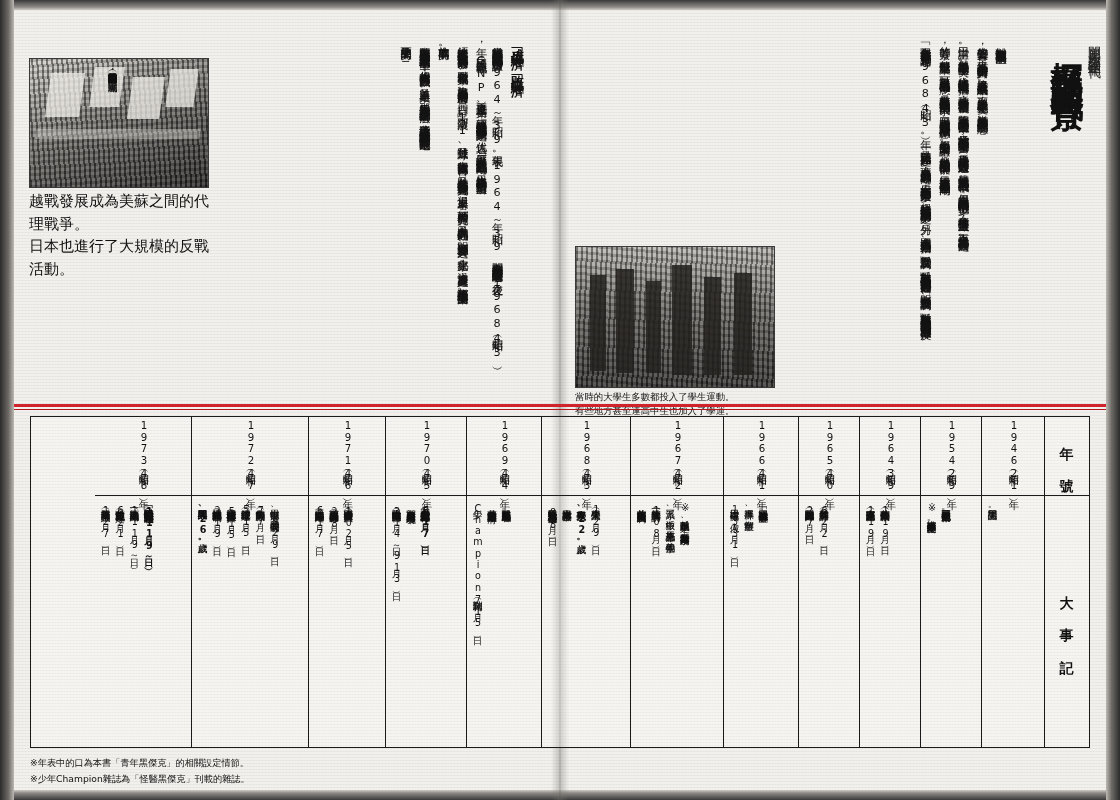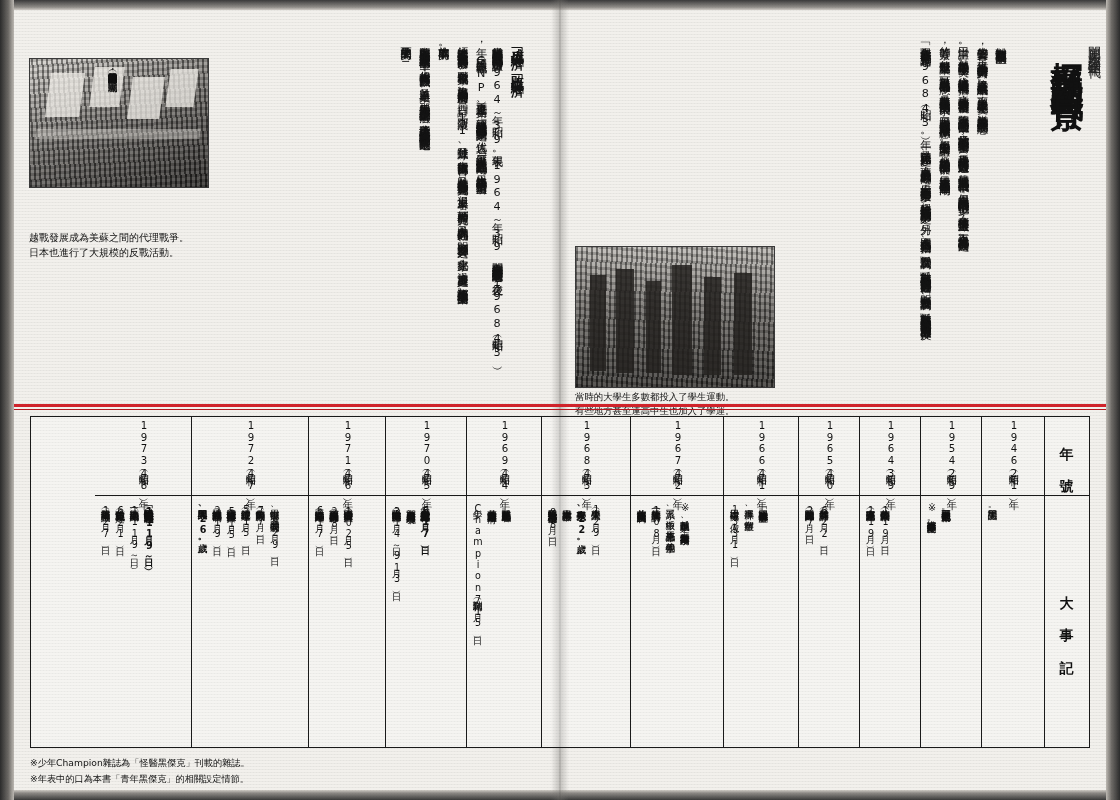--- a/index.html
+++ b/index.html
@@ -44,21 +44,21 @@
   #l-cols{position:absolute;right:0;top:8px;display:flex;flex-direction:row;height:345px;}
   #l-cols .col{writing-mode:vertical-rl;text-orientation:upright;font-size:11.2px;line-height:1.42;letter-spacing:0.5px;color:#141414;height:330px;margin-left:3px;}
   
   #photo-l{position:absolute;left:3px;top:28px;width:178px;height:128px;border:1px solid #3a3a3a;overflow:hidden;background:#8f8c88;}
   #photo-l .px{position:absolute;inset:0;
     background:
       repeating-linear-gradient(86deg, rgba(0,0,0,0.40) 0 2px, rgba(255,255,255,0.10) 2px 5px),
       repeating-linear-gradient(176deg, rgba(0,0,0,0.20) 0 3px, rgba(255,255,255,0.06) 3px 6px),
       linear-gradient(160deg,#d7d4cf 0%, #75726e 50%, #2f2d2b 100%);}
   #photo-l .flag{position:absolute;background:#f0ede8;opacity:.75;transform:skewX(-8deg);}
-  #photo-l-cap{position:absolute;left:3px;top:160px;width:185px;font-size:10px;line-height:1.5;color:#111;margin-top:40px;}
+  #photo-l-cap{position:absolute;left:3px;top:160px;width:185px;font-size:15px;line-height:1.5;color:#111;}
   #l-sidecap{position:absolute;left:78px;top:36px;height:118px;display:flex;flex-direction:row;}
   #l-sidecap .col{writing-mode:vertical-rl;text-orientation:upright;font-size:9.4px;line-height:1.45;color:#111;height:112px;margin-left:2px;}
 
   
   #chrono{position:absolute;left:30px;top:416px;width:1058px;height:330px;border:1.6px solid #1a1a1a;background:rgba(255,255,255,0.25);display:flex;flex-direction:row-reverse;}
   #chrono .hdr{width:44px;border-left:1.6px solid #1a1a1a;display:flex;flex-direction:column;}
   #chrono .hdr .h1{height:78px;display:flex;align-items:center;justify-content:center;border-bottom:1.4px solid #1a1a1a;}
   #chrono .hdr .h2{flex:1;display:flex;align-items:center;justify-content:center;}
   #chrono .hdr span{writing-mode:vertical-rl;text-orientation:upright;font-size:14px;font-weight:bold;letter-spacing:9px;color:#111;}
   .yrcol{width:auto;border-left:1px solid #1a1a1a;display:flex;flex-direction:column;}
@@ -284,18 +284,18 @@
       <div class="ev">
         <span>簽署越南和平協議（1月27日）</span>
         <span>美蘇完簽防止核戰協定（6月21日）</span>
         <span>第一次石油危機開始（11月19日～）</span>
         <span class="b">「怪醫黑傑克」開始連載（11月19日～）</span>
       </div>
     </div>
   </div>
 
   <div id="notes">
+    <div>※年表中的口為本書「青年黑傑克」的相關設定情節。</div>
     <div>※少年Champion雜誌為「怪醫黑傑克」刊載的雜誌。</div>
-    <div>※年表中的口為本書「青年黑傑克」的相關設定情節。</div>
   </div>
 
   <div id="grain"></div>
 </div>
 
 </body></html>

